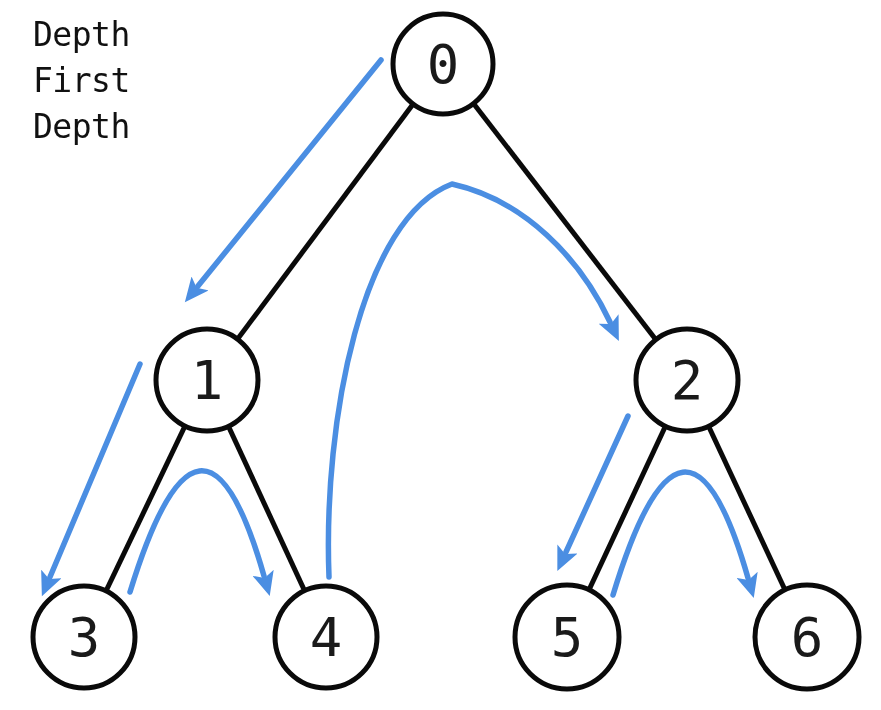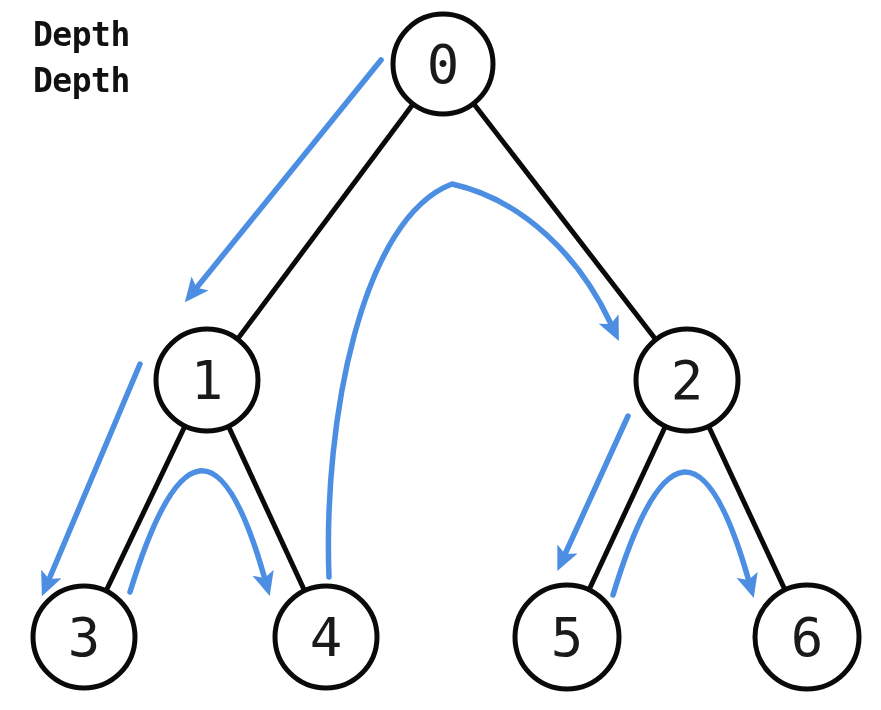--- a/index.html
+++ b/index.html
@@ -10,35 +10,36 @@
     background: #ffffff;
     position: relative;
     overflow: hidden;
     font-family: "DejaVu Sans Mono", monospace;
   }
   .title {
     position: absolute;
     left: 33px; top: 12px;
     font-size: 33px;
     line-height: 46px;
-    font-weight: bold;
+    font-weight: normal;
     letter-spacing: -0.5px;
     color: #111111;
     user-select: none;
   }
   #tree-svg {
     position: absolute;
     left: 0; top: 0;
   }
 </style>
 </head>
 <body>
 
 <div class="title">
   <div>Depth</div>
+  <div>First</div>
   <div>Depth</div>
 </div>
 
 <svg id="tree-svg" width="881" height="710" viewBox="0 0 881 710" xmlns="http://www.w3.org/2000/svg">
     <defs>
       <marker id="ah" viewBox="0 0 5 4" markerWidth="5" markerHeight="4" refX="0.6" refY="2" orient="auto" markerUnits="strokeWidth">
         <path d="M0 0 L4.4 2 L0 4 L1 2 Z" fill="#4b8ee2"></path>
       </marker>
     </defs>
     <line x1="443" y1="64" x2="207" y2="380" stroke="#0a0a0a" stroke-width="5"></line>

